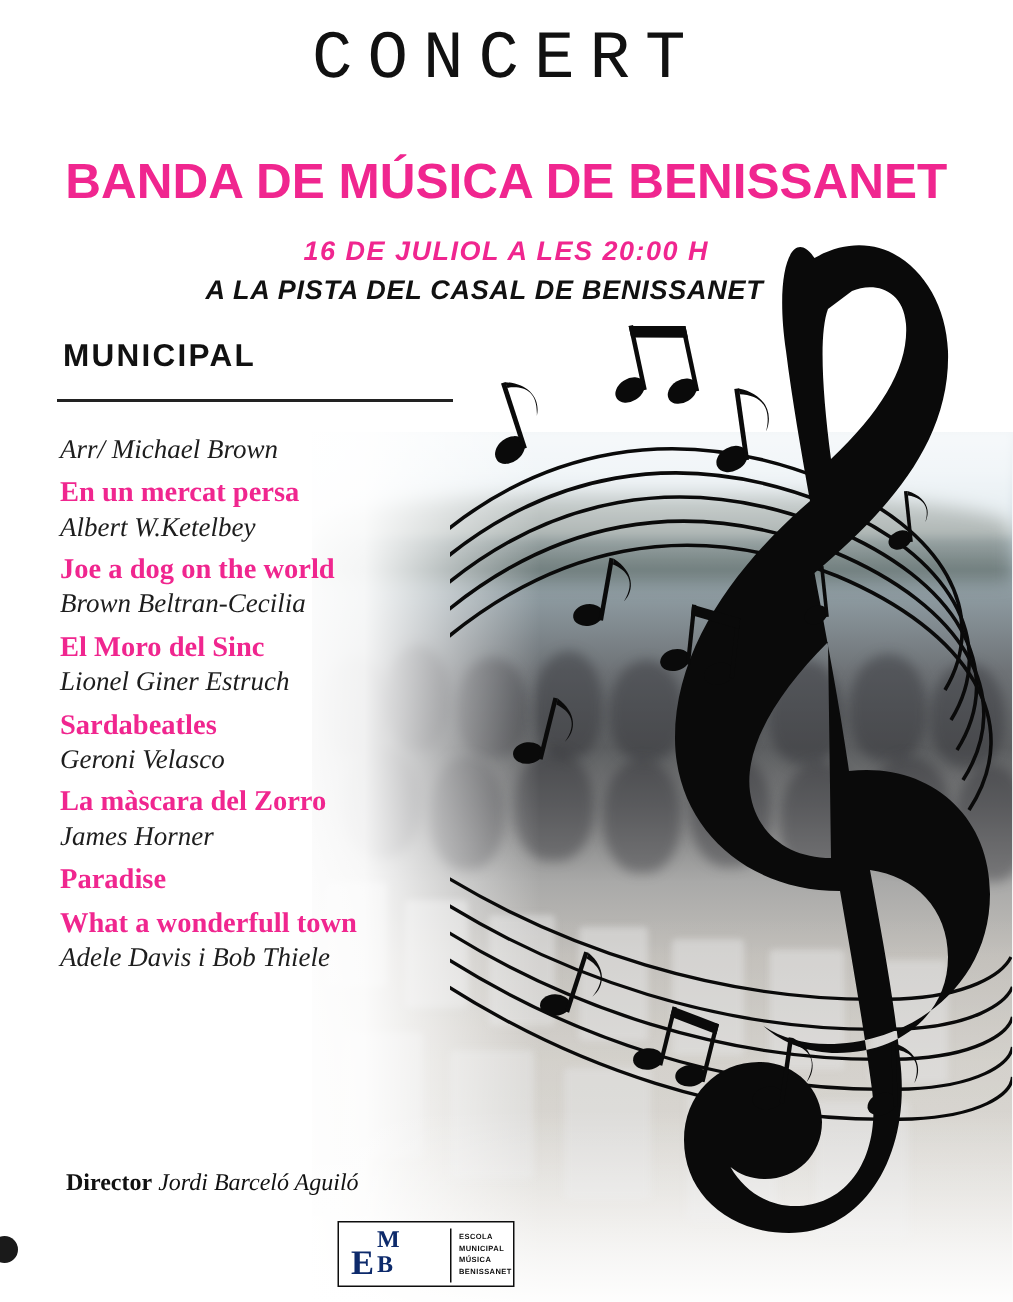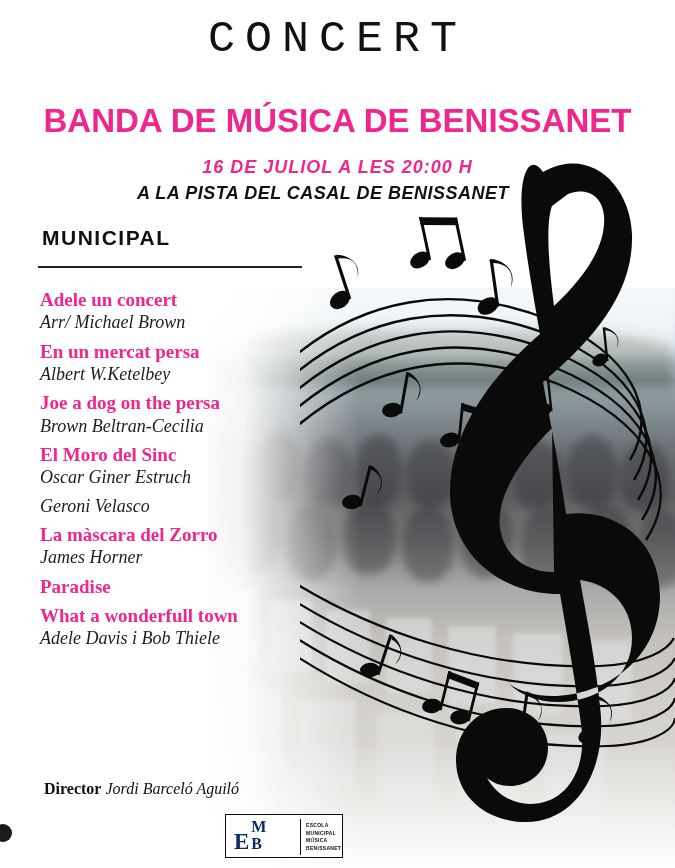--- a/index.html
+++ b/index.html
@@ -418,36 +418,36 @@
   <div class="title-concert">CONCERT</div>
   <div class="title-band">BANDA DE MÚSICA DE BENISSANET</div>
   <div class="line-date">16 DE JULIOL A LES 20:00 H</div>
   <div class="line-place">A LA PISTA DEL CASAL DE BENISSANET</div>
 
   <div class="programa-label">MUNICIPAL</div>
   <div class="programa-rule"></div>
 
   <div class="program-list">
     <div class="piece">
-      <div class="piece-title">Adele un concert</div>
       <div class="piece-author">Arr/ Michael Brown</div>
     </div>
     <div class="piece">
       <div class="piece-title">En un mercat persa</div>
       <div class="piece-author">Albert W.Ketelbey</div>
     </div>
     <div class="piece">
-      <div class="piece-title">Joe a dog on the persa</div>
+      <div class="piece-title">Joe a dog on the world</div>
       <div class="piece-author">Brown Beltran-Cecilia</div>
     </div>
     <div class="piece">
       <div class="piece-title">El Moro del Sinc</div>
-      <div class="piece-author">Oscar Giner Estruch</div>
-    </div>
-    <div class="piece">
+      <div class="piece-author">Lionel Giner Estruch</div>
+    </div>
+    <div class="piece">
+      <div class="piece-title">Sardabeatles</div>
       <div class="piece-author">Geroni Velasco</div>
     </div>
     <div class="piece">
       <div class="piece-title">La màscara del Zorro</div>
       <div class="piece-author">James Horner</div>
     </div>
     <div class="piece">
       <div class="piece-title">Paradise</div>
     </div>
     <div class="piece">

